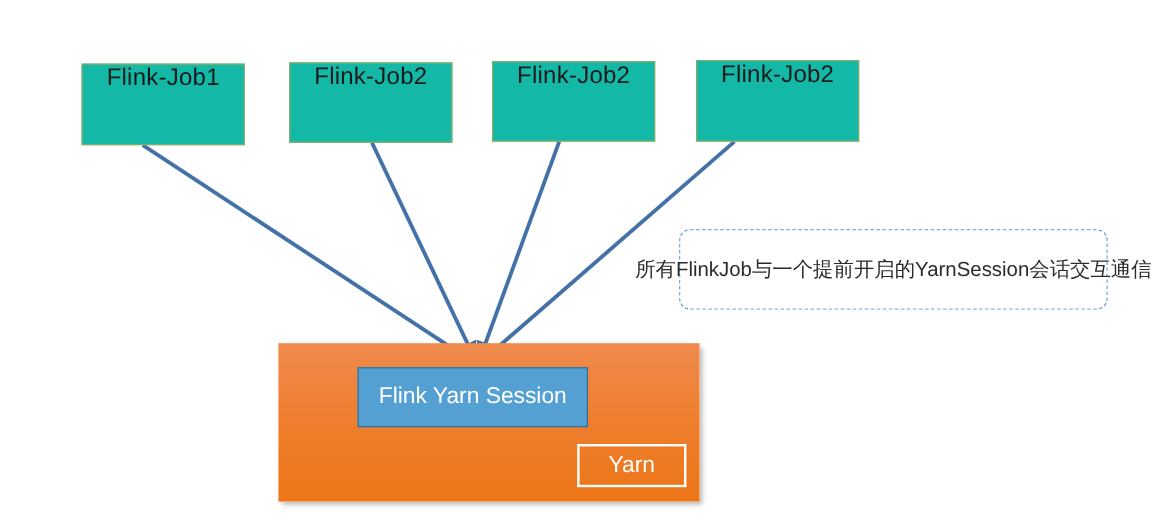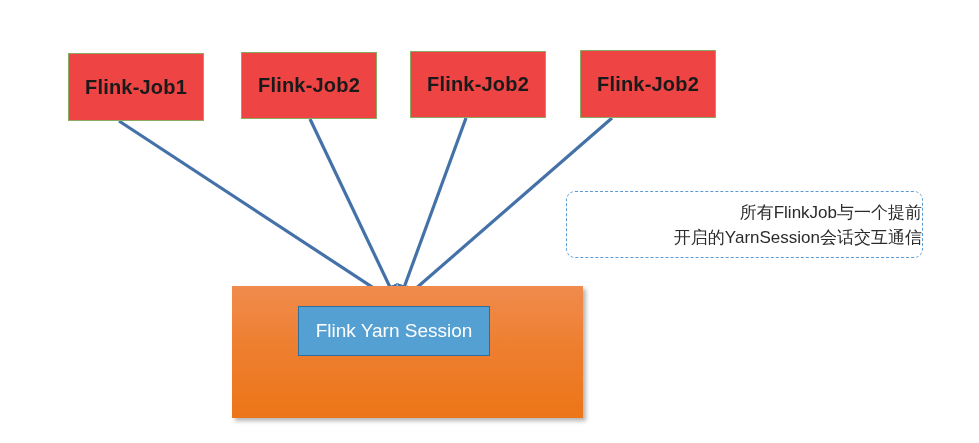--- a/index.html
+++ b/index.html
@@ -23,30 +23,28 @@
     top: 0;
     width: 979px;
     height: 443px;
     pointer-events: none;
   }
 
   
   .job-box {
     position: absolute;
     box-sizing: border-box;
-    background: #ef4444;
+    background: #14b8a6;
     border: 1px solid #8aab63;
     display: flex;
-    align-items: center;
     justify-content: center;
     color: #1a1a1a;
     font-size: 20px;
     letter-spacing: 0.2px;
     z-index: 3;
-    font-weight: bold;
   }
 
   
   .cluster-box {
     position: absolute;
     left: 232px;
     top: 286px;
     width: 351px;
     height: 132px;
     background: linear-gradient(180deg, #f08b4e 0%, #ee7f30 45%, #ec7517 100%);
@@ -95,22 +93,22 @@
     position: absolute;
     left: 566px;
     top: 191px;
     width: 357px;
     height: 67px;
     box-sizing: border-box;
     border: 1px dashed #5b9bd5;
     border-radius: 9px;
     background: #ffffff;
     display: flex;
-    flex-direction: column;
-    align-items: flex-end;
+    flex-direction: row;
+    align-items: center;
     justify-content: center;
     z-index: 3;
   }
   .annotation-line {
     color: #2b2b2b;
     font-size: 17px;
     line-height: 25px;
     white-space: nowrap;
   }
 </style>
@@ -145,19 +143,22 @@
   <div class="job-box" style="left: 580px; top: 50px; width: 136px; height: 68px;">
     <span>Flink-Job2</span>
   </div>
 
   <div class="cluster-box"></div>
 
   <div class="session-box">
     <span>Flink Yarn Session</span>
   </div>
 
+  <div class="yarn-box">
+    <span>Yarn</span>
+  </div>
 
   <div class="annotation-box">
     <div class="annotation-line">所有FlinkJob与一个提前</div>
     <div class="annotation-line">开启的YarnSession会话交互通信</div>
   </div>
 
 </div>
 
 </body></html>

